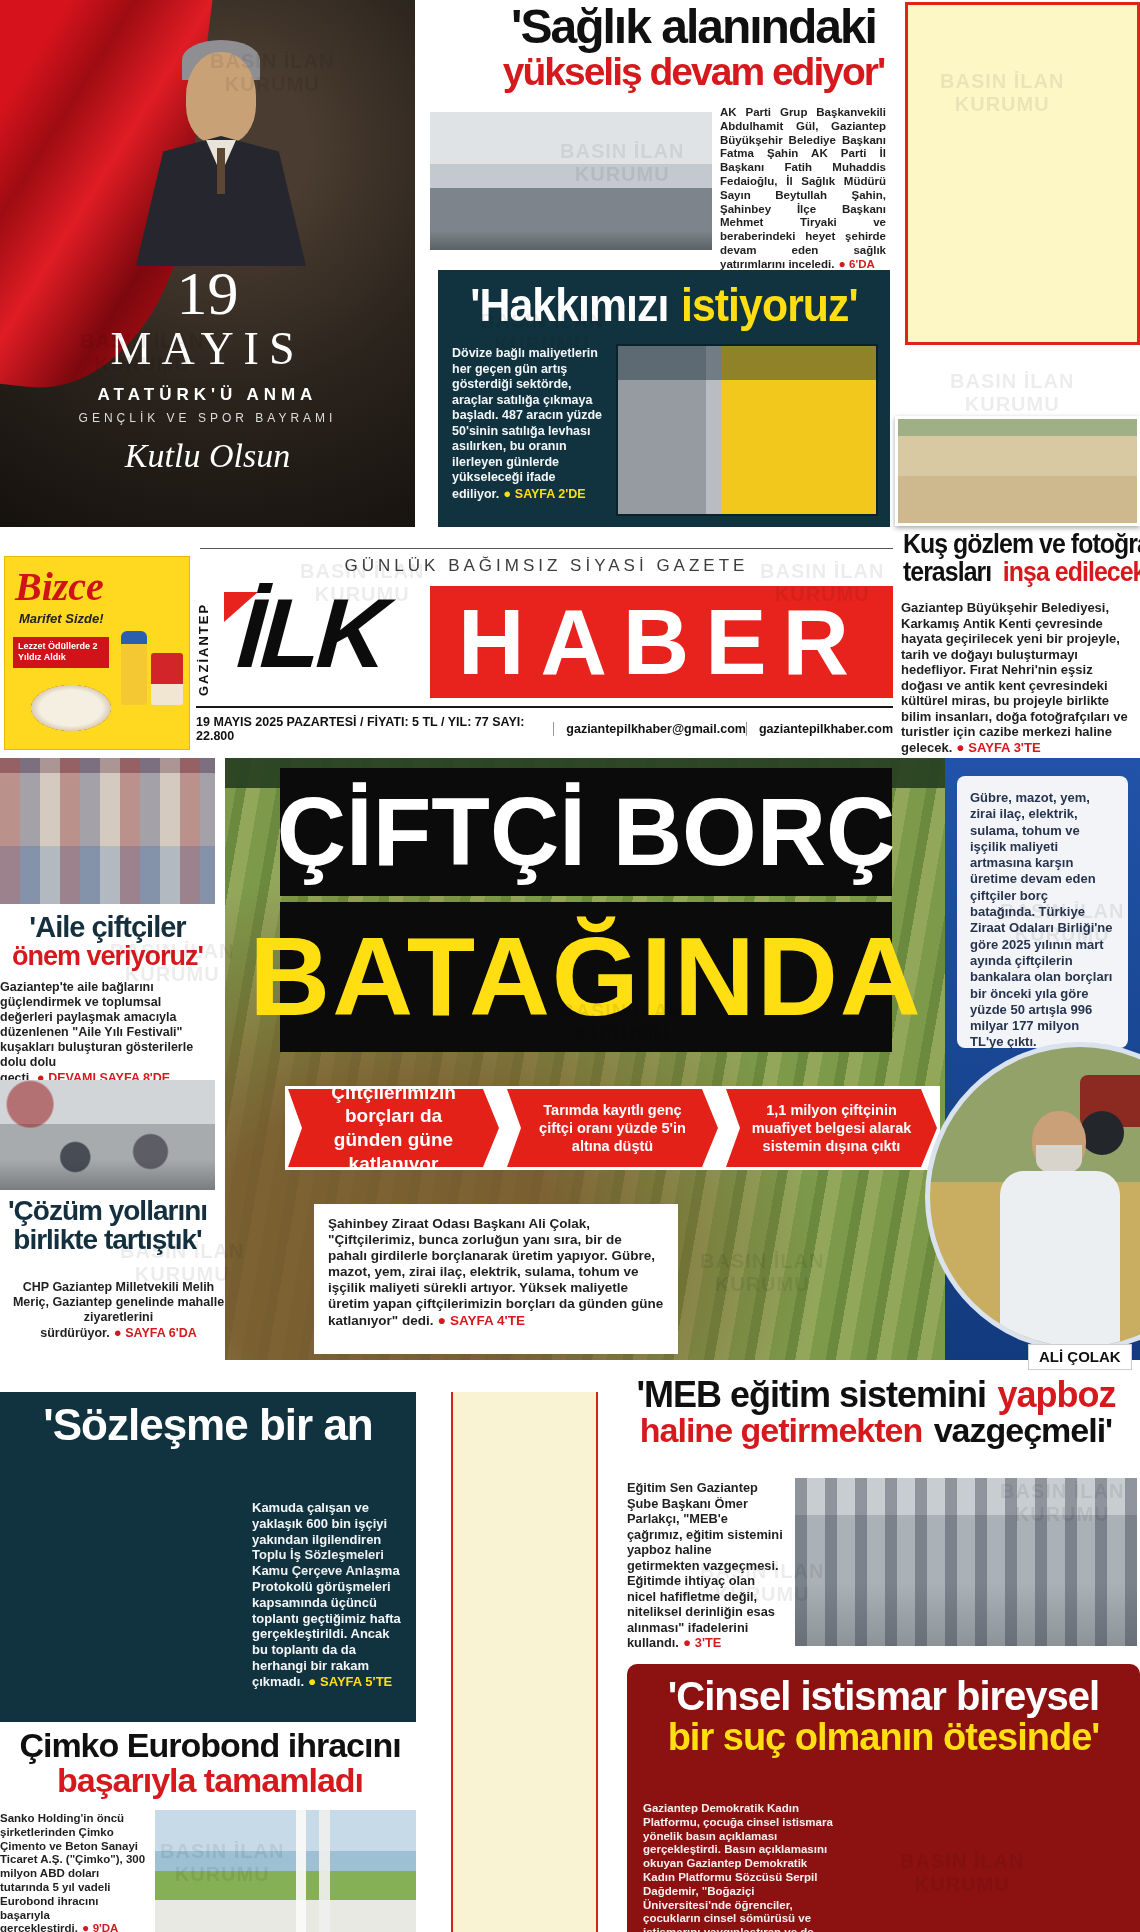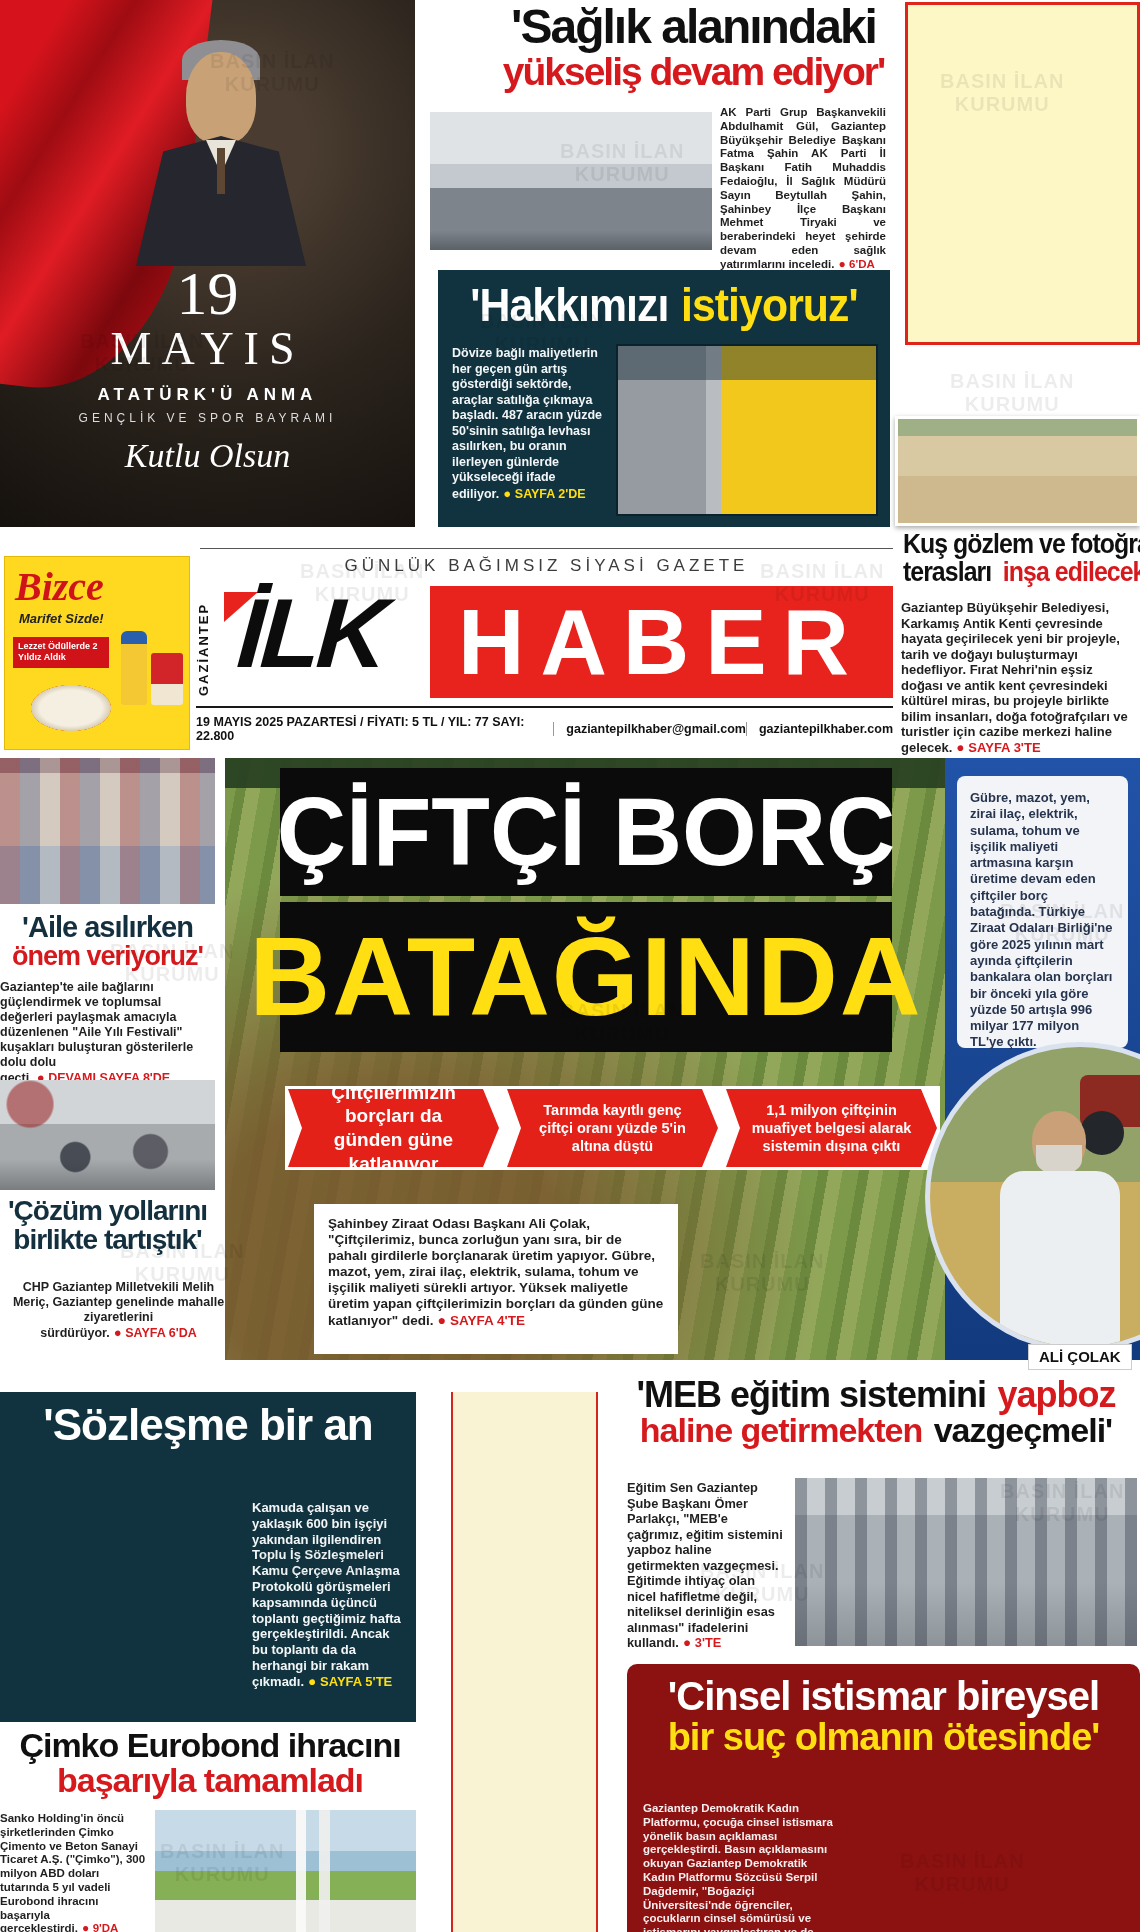--- a/index.html
+++ b/index.html
@@ -124,21 +124,21 @@
     <div class="abs" style="left:196px;top:706px;width:697px;border-top:2px solid #181818;padding-top:7px;display:flex;justify-content:space-between;align-items:center;">
       <span style="font-size:12.5px;font-weight:bold;color:#111;">19 MAYIS 2025 PAZARTESİ / FİYATI: 5 TL / YIL: 77 SAYI: 22.800</span>
       <span style="font-size:12.5px;font-weight:bold;color:#111;border-left:1px solid #999;padding-left:12px;">gaziantepilkhaber@gmail.com</span>
       <span style="font-size:12.5px;font-weight:bold;color:#111;border-left:1px solid #999;padding-left:12px;">gaziantepilkhaber.com</span>
     </div>
   </section>
 
   <section>
     <div class="photo ph-market" style="left:0;top:758px;width:215px;height:146px;"></div>
     <div class="headline abs" style="left:0;top:912px;width:215px;">
-      <div class="hl-navy" style="font-size:29px;">'Aile asılırken</div>
+      <div class="hl-navy" style="font-size:29px;">'Aile çiftçiler</div>
       <div class="hl-red" style="font-size:27px;">önem veriyoruz'</div>
     </div>
     <p class="body-text abs" style="left:0;top:980px;width:213px;font-size:12.5px;line-height:15px;margin:0;text-align:left;">
       <span>Gaziantep'te aile bağlarını güçlendirmek ve toplumsal değerleri paylaşmak amacıyla düzenlenen "Aile Yılı Festivali" kuşakları buluşturan gösterilerle dolu dolu geçti.</span><span class="ref red">DEVAMI SAYFA 8'DE</span>
     </p>
   </section>
   <section>
     <div class="photo ph-meeting" style="left:0;top:1080px;width:215px;height:110px;"></div>
     <div class="headline abs" style="left:0;top:1196px;width:215px;">
       <div class="hl-navy" style="font-size:28px;">'Çözüm yollarını</div>

